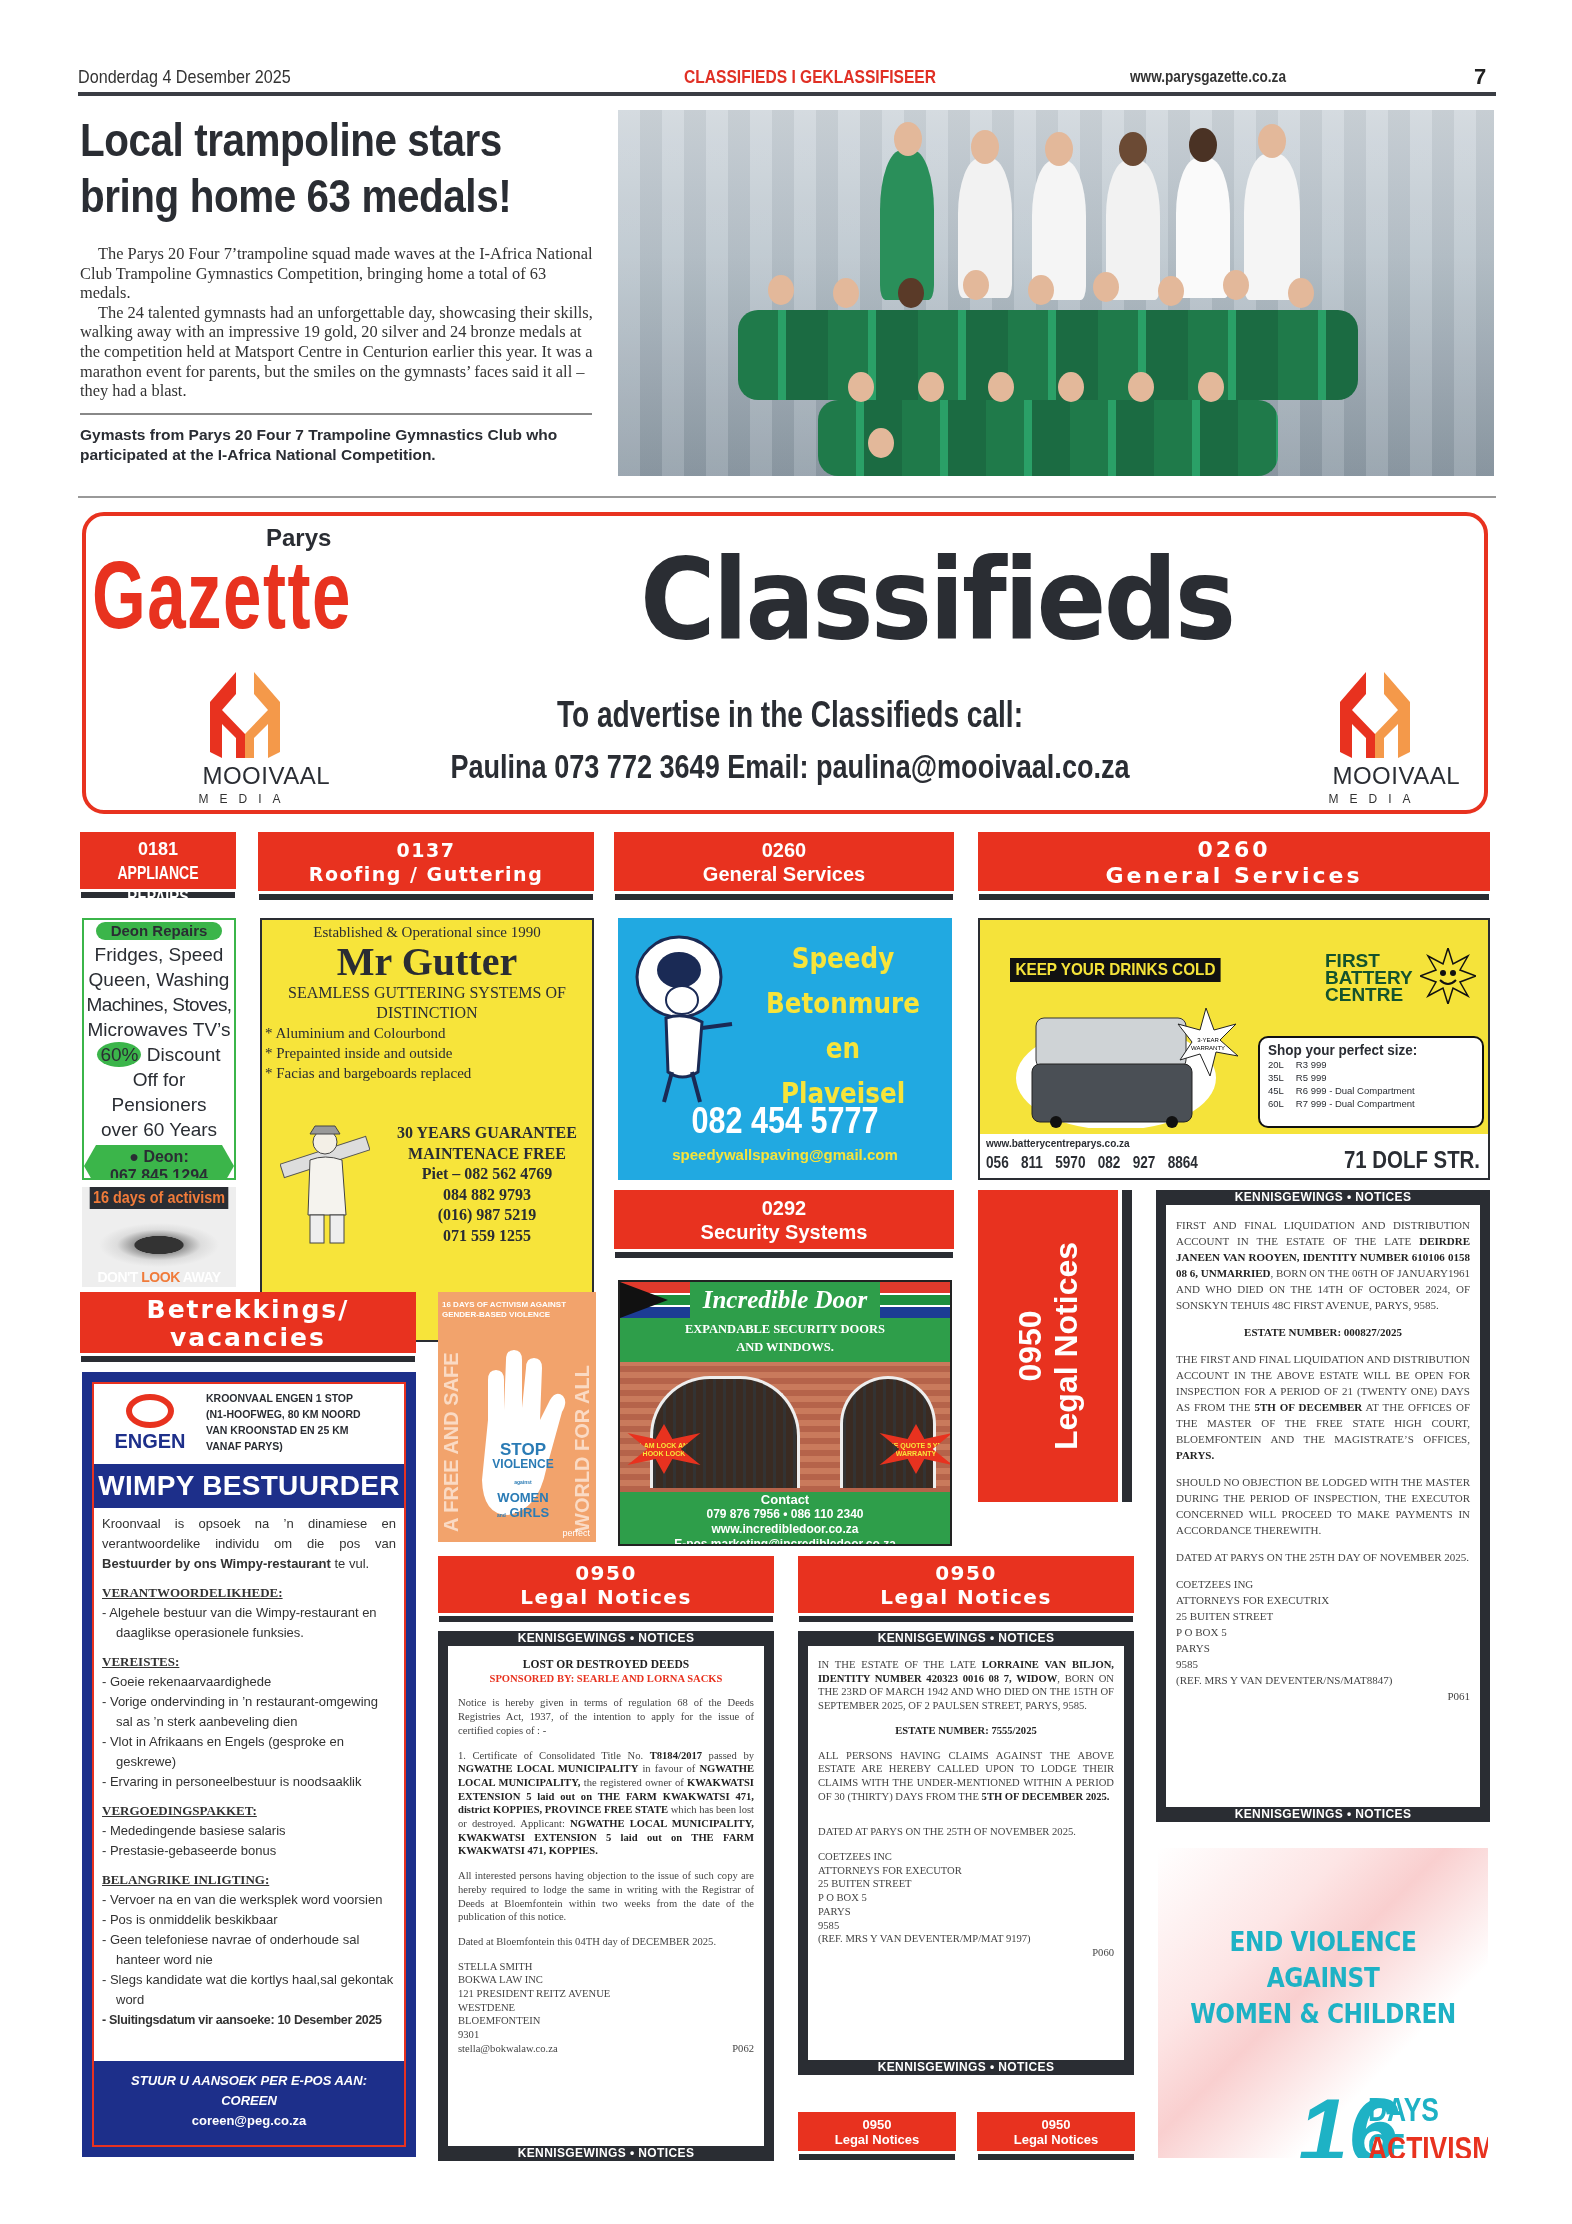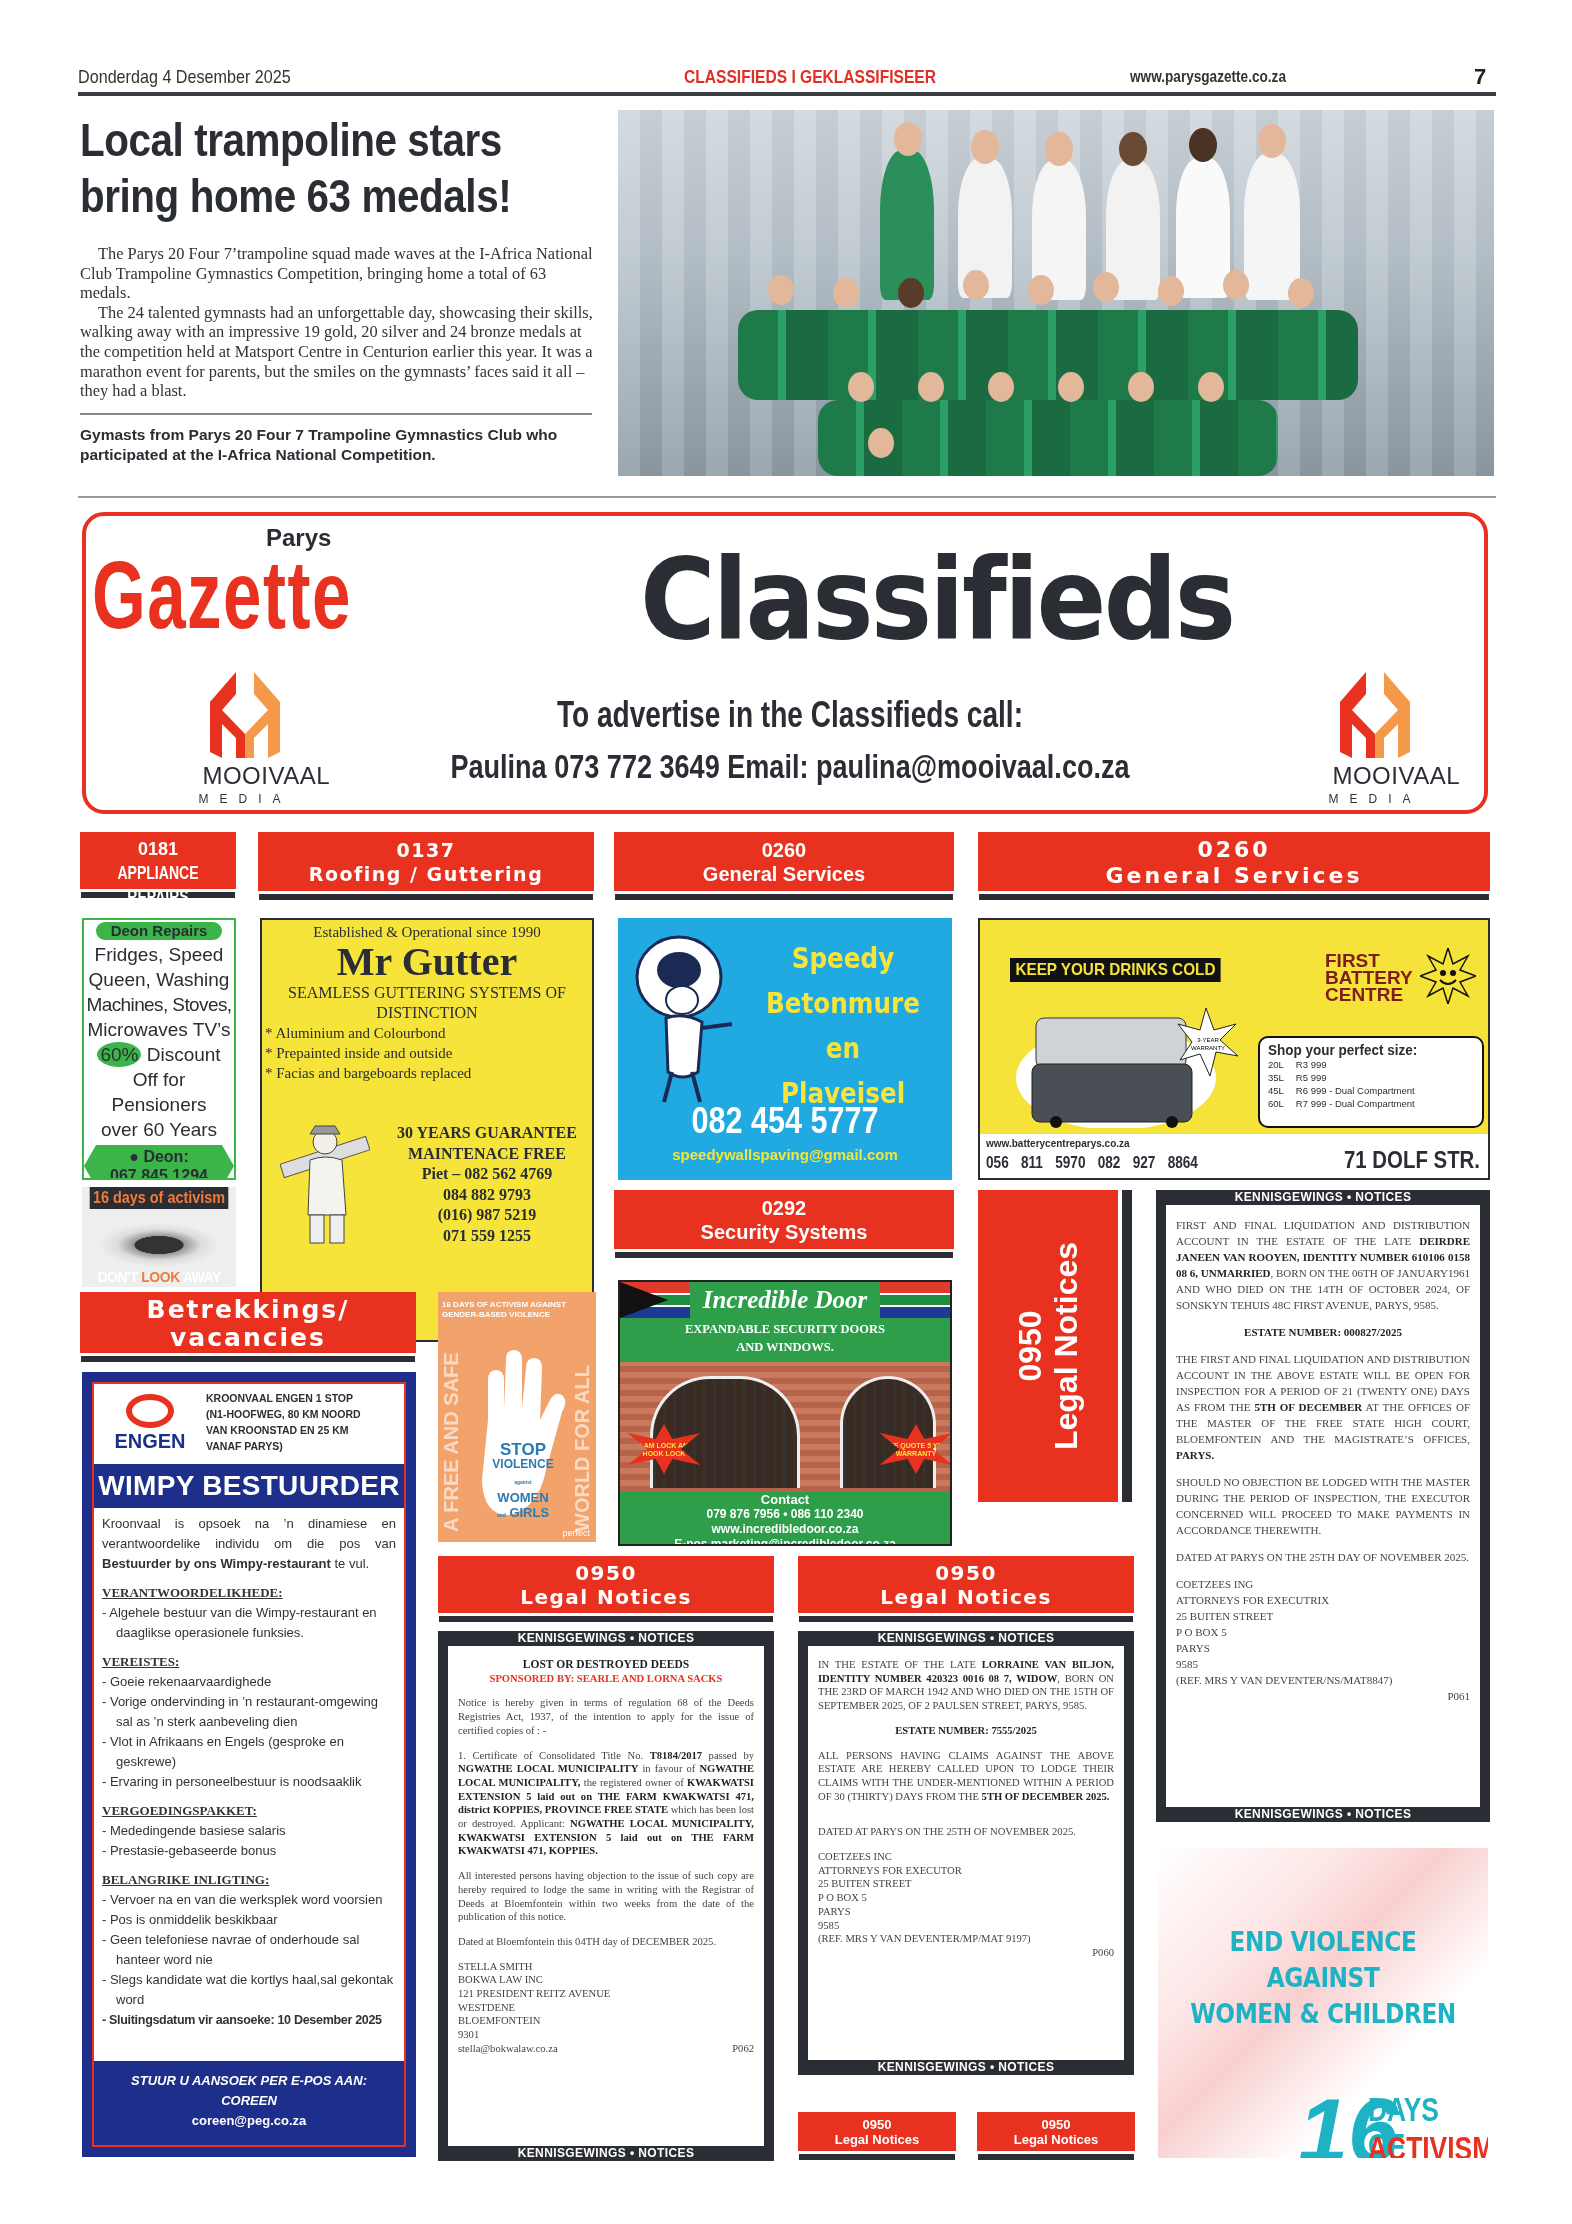--- a/index.html
+++ b/index.html
@@ -61,21 +61,21 @@
   .gutter .contacts { position: absolute; left: 120px; width: 210px; top: 203px; font-weight: bold; font-size: 16px; line-height: 20.5px; }
   .gutter .man { position: absolute; left: 18px; top: 200px; width: 90px; height: 125px; }
 
   .speedy { left: 618px; top: 918px; width: 334px; height: 262px; background: #21a9e1; }
   .speedy .t { position: absolute; left: 120px; width: 210px; text-align: center; color: #f7e43a; font-weight: bold; font-family: "DejaVu Sans", sans-serif; font-size: 29px; line-height: 45px; top: 18px; transform: scaleX(0.85); }
   .speedy .phone { position: absolute; left: 0; width: 334px; text-align: center; top: 182px; color: #fff; font-weight: bold; font-size: 36px; transform: scaleX(0.85); }
   .speedy .mail { position: absolute; left: 0; width: 334px; text-align: center; top: 228px; color: #f7e43a; font-weight: bold; font-size: 15px; }
 
   .battery { left: 978px; top: 918px; width: 512px; height: 262px; background: #f5e33a; border: 2px solid #2a2d33; }
   .battery .keep { position: absolute; left: 30px; top: 38px; background: #111; color: #f5e33a; font-size: 17px; padding: 2px 6px; font-weight: bold; transform: scaleX(0.9); transform-origin: left; }
-  .battery .brand { position: absolute; left: 345px; top: 32px; font-weight: bold; font-size: 19px; line-height: 17px; color: #7f1d1d; }
+  .battery .brand { position: absolute; left: 345px; top: 32px; font-weight: bold; font-size: 19px; line-height: 17px; color: #14532d; }
   .battery .sun { position: absolute; left: 440px; top: 28px; width: 56px; height: 56px; }
   .battery .fridge { position: absolute; left: 26px; top: 78px; width: 250px; height: 130px; }
   .battery .sizes { position: absolute; left: 278px; top: 116px; width: 226px; height: 92px; background: #fff; border: 2px solid #111; border-radius: 10px; padding: 3px 8px; }
   .battery .sizes .h { font-weight: bold; font-size: 15px; transform: scaleX(0.9); transform-origin: left; white-space: nowrap; }
   .battery .sizes .row { font-size: 9.5px; line-height: 13px; display: flex; gap: 12px; }
   .battery .foot { position: absolute; left: 0; top: 214px; width: 508px; height: 60px; background: #fff; }
   .battery .url { position: absolute; left: 6px; top: 4px; font-size: 10px; font-weight: bold; }
   .battery .phones { position: absolute; left: 6px; top: 20px; font-size: 16px; font-weight: bold; word-spacing: 10px; transform: scaleX(0.85); transform-origin: left; }
   .battery .addr { position: absolute; right: 8px; top: 12px; font-size: 24px; font-weight: bold; transform: scaleX(0.85); transform-origin: right; }
 

